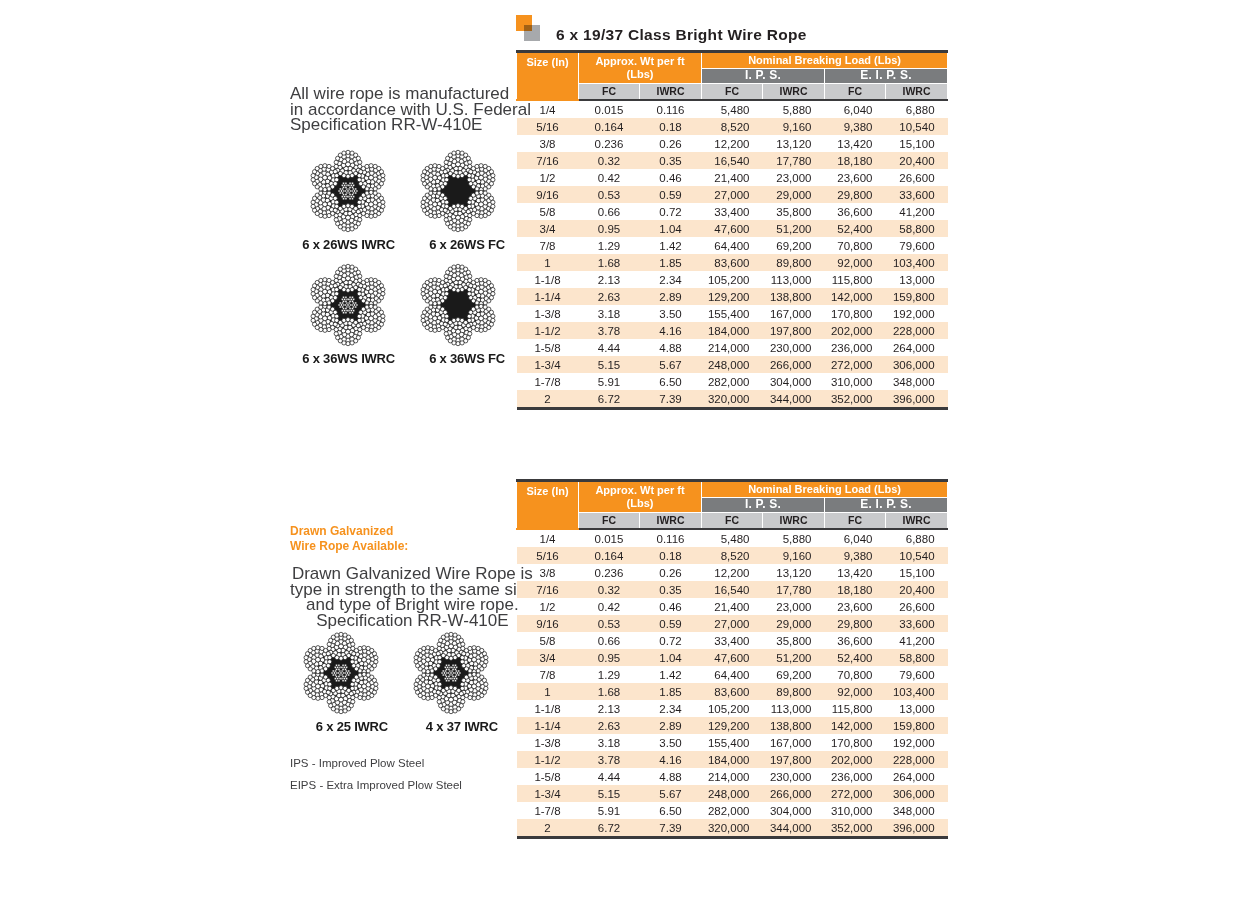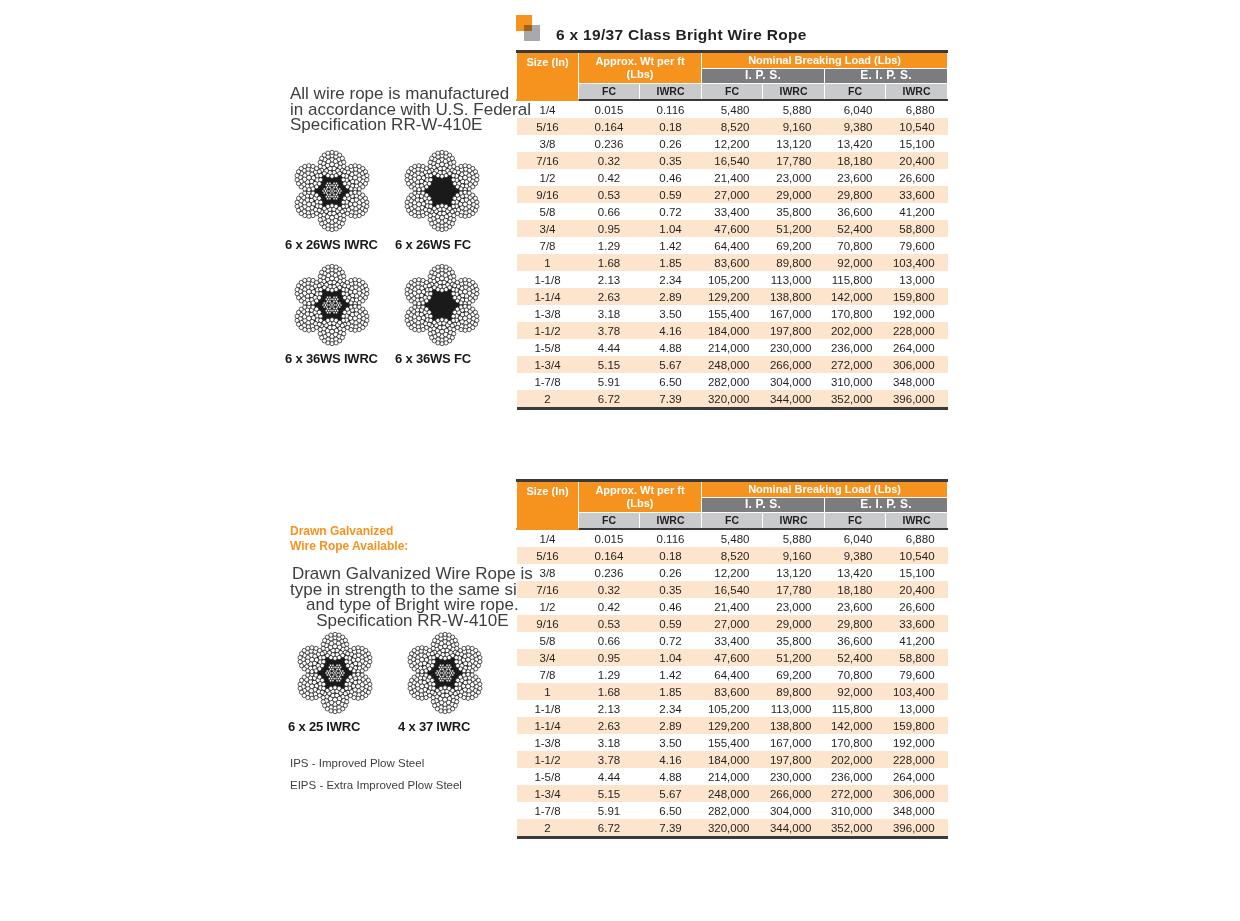--- a/index.html
+++ b/index.html
@@ -35,21 +35,21 @@
   .ropetable thead tr.r1 th{height:15px;}
   .ropetable thead .h-wt{height:auto;}
   .ropetable tbody td{font-size:11.5px;color:var(--ink);height:17px;padding:0;white-space:nowrap;}
   .ropetable tbody tr:nth-child(even){background:var(--peach);}
   .ropetable tbody td.c0,.ropetable tbody td.c1,.ropetable tbody td.c2{text-align:center;}
   .ropetable tbody td.c3,.ropetable tbody td.c4,.ropetable tbody td.c5,.ropetable tbody td.c6{text-align:right;padding-right:13px;}
   
   .note{position:absolute;left:290px;font-size:17px;line-height:15.5px;color:var(--body-text);}
   .orange-head{position:absolute;left:290px;font-size:12px;line-height:15px;font-weight:bold;color:var(--orange);}
   .dia-row{position:absolute;display:flex;}
-  .dia-block{width:110px;display:flex;flex-direction:column;align-items:flex-start;}
+  .dia-block{width:110px;display:flex;flex-direction:column;align-items:flex-end;}
   .dia-label{margin-top:3px;font-size:13px;font-weight:bold;color:#1A1A1A;white-space:nowrap;letter-spacing:-.2px;}
   .abbr-line{position:absolute;left:290px;font-size:11.5px;color:var(--body-text);white-space:nowrap;}
 </style>
 </head>
 <body>
 
 <div class="page">
 
   <div class="note" style="top:86px;">
     <div>All wire rope is manufactured</div>
@@ -1126,21 +1126,21 @@
     <div>Wire Rope Available:</div>
   </div>
 
   <div class="note" style="top:566px;text-align:center;">
     <div>Drawn Galvanized Wire Rope is</div>
     <div>type in strength to the same size</div>
     <div>and type of Bright wire rope.</div>
     <div>Specification RR-W-410E</div>
   </div>
 
-  <div class="dia-row" style="left:288px;top:630px;">
+  <div class="dia-row" style="left:278px;top:630px;">
     <div class="dia-block">
       <svg width="94" height="86" viewBox="0 0 100 100">
           <circle cx="50.00" cy="50.00" r="30" fill="#1A1A1A"></circle>
           <circle cx="50.00" cy="19.00" r="2.9" fill="#fff" stroke="#1A1A1A" stroke-width="0.85"></circle>
           <circle cx="50.00" cy="13.60" r="2.7" fill="#fff" stroke="#1A1A1A" stroke-width="0.85"></circle>
           <circle cx="54.22" cy="15.63" r="2.7" fill="#fff" stroke="#1A1A1A" stroke-width="0.85"></circle>
           <circle cx="55.26" cy="20.20" r="2.7" fill="#fff" stroke="#1A1A1A" stroke-width="0.85"></circle>
           <circle cx="52.34" cy="23.87" r="2.7" fill="#fff" stroke="#1A1A1A" stroke-width="0.85"></circle>
           <circle cx="47.66" cy="23.87" r="2.7" fill="#fff" stroke="#1A1A1A" stroke-width="0.85"></circle>
           <circle cx="44.74" cy="20.20" r="2.7" fill="#fff" stroke="#1A1A1A" stroke-width="0.85"></circle>

